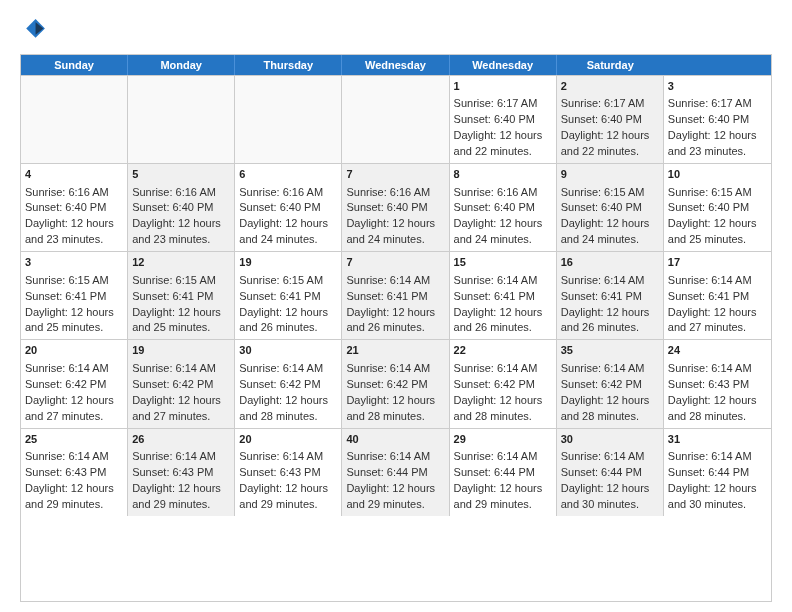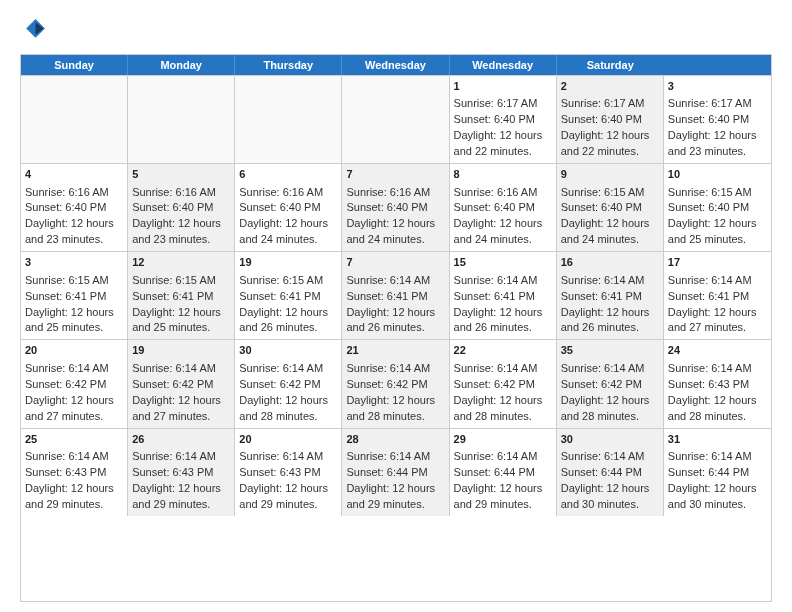--- a/index.html
+++ b/index.html
@@ -324,21 +324,21 @@
 and 29 minutes.</div>
           </div>
           <div class="cal-cell">
             <span class="day-num">20</span>
             <div class="cell-info" style="white-space: pre-line;">Sunrise: 6:14 AM
 Sunset: 6:43 PM
 Daylight: 12 hours
 and 29 minutes.</div>
           </div>
           <div class="cal-cell shaded">
-            <span class="day-num">28</span>
+            <span class="day-num">40</span>
             <div class="cell-info" style="white-space: pre-line;">Sunrise: 6:14 AM
 Sunset: 6:44 PM
 Daylight: 12 hours
 and 29 minutes.</div>
           </div>
           <div class="cal-cell">
             <span class="day-num">29</span>
             <div class="cell-info" style="white-space: pre-line;">Sunrise: 6:14 AM
 Sunset: 6:44 PM
 Daylight: 12 hours

